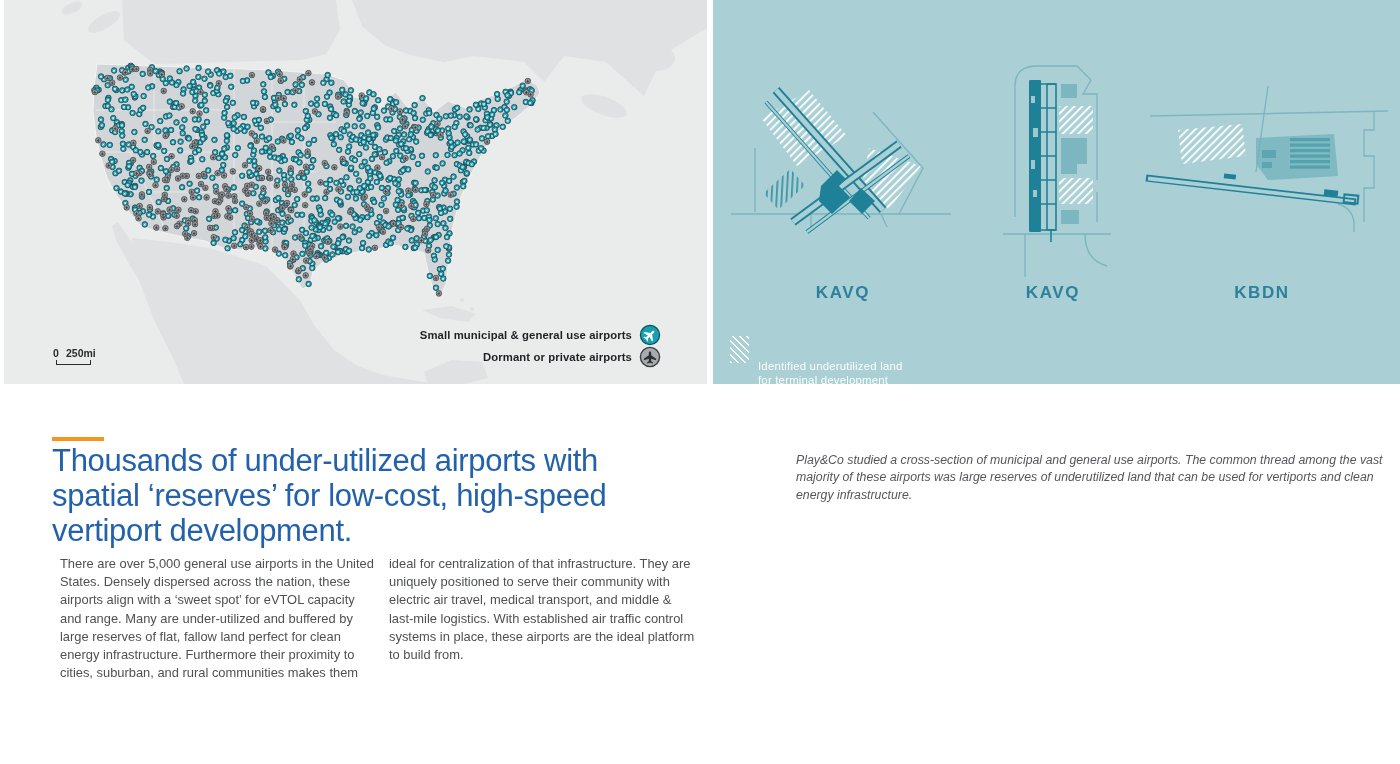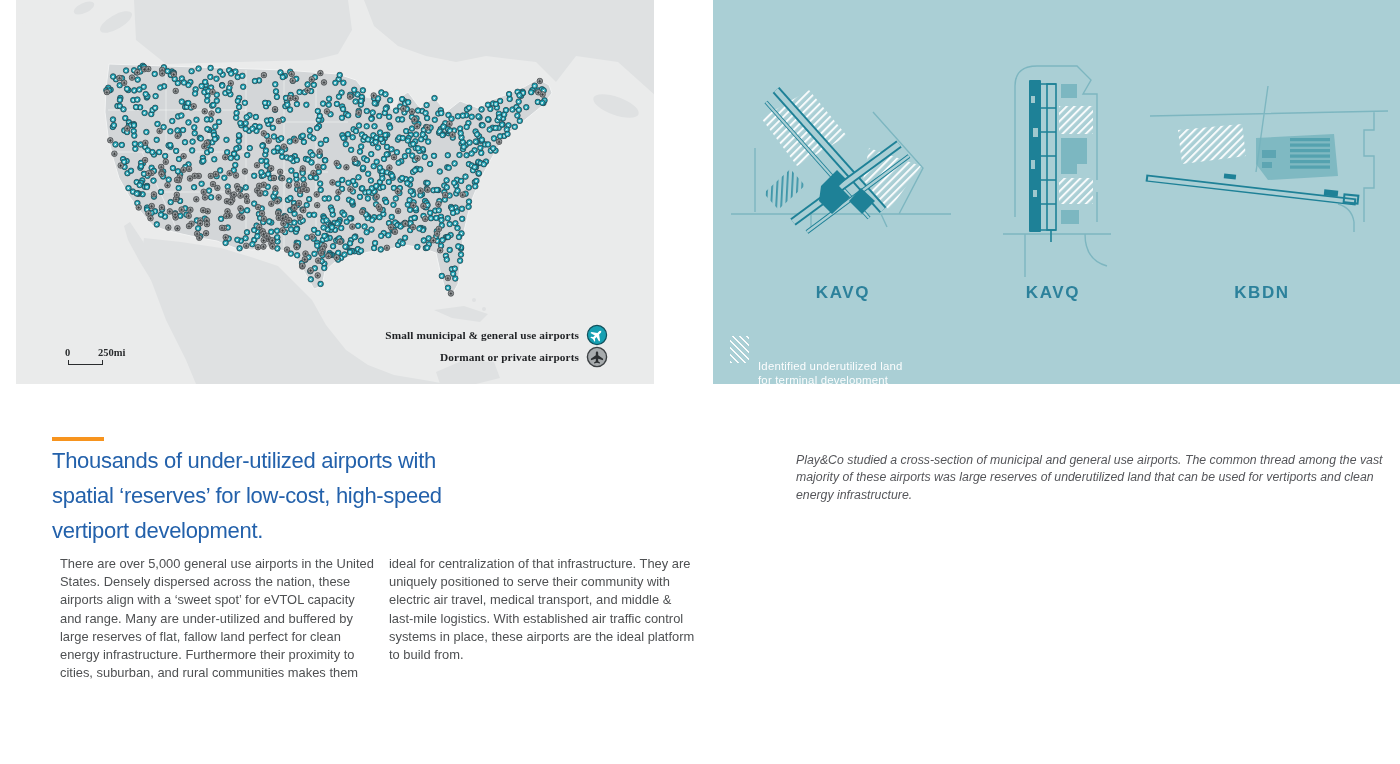--- a/index.html
+++ b/index.html
@@ -1,21 +1,21 @@
 <!DOCTYPE html>
 <html style="--c-accent-orange: #f7941e; --c-headline-blue: #2361ab; --c-body-text: #4e5052; --c-panel-teal-bg: #aacfd5; --c-diagram-teal: #1e8197; --c-diagram-teal-mid: #74b3bd; --c-diagram-teal-light: #7db6c0; --c-airport-label: #2c819b; --c-map-bg: #eaebeb; --c-map-land: #dfe1e2; --c-map-us: #d3d6d8; --c-dot-teal: #16a0b2; --c-dot-teal-outline: #27424d; --c-dot-gray: #95999b; --c-dot-gray-outline: #43474a; --c-legend-text: #1f2124;"><head>
 <meta charset="utf-8">
 <style>
   html,body{margin:0;padding:0;}
   body{font-family:"Liberation Sans","DejaVu Sans",sans-serif;background:#fff;}
   .page{position:relative;width:1400px;height:764px;background:#fff;overflow:hidden;}
 
   
   .panel{position:absolute;top:0;height:384px;overflow:hidden;}
-  .panel-map{left:16px;width:638px;background:var(--c-map-bg);font-family:Liberation Serif, serif;}
+  .panel-map{left:4px;width:703px;background:var(--c-map-bg);}
   .panel-airports{left:713px;width:753px;background:var(--c-panel-teal-bg);}
 
   
   .map-legend-row{position:absolute;display:flex;align-items:center;gap:7px;}
   .map-legend-label{font-size:11.3px;font-weight:700;color:var(--c-legend-text);letter-spacing:.1px;}
   .legend-icon{display:block;}
 
   
   .scale-label{position:absolute;font-size:10.5px;font-weight:700;color:#2a2c2e;}
   .scale-bracket{position:absolute;width:33px;height:4px;border-left:1.5px solid #2a2c2e;border-right:1.5px solid #2a2c2e;border-bottom:1.5px solid #2a2c2e;}
@@ -37,21 +37,21 @@
   .map-us{fill:var(--c-map-us);stroke:#f2f3f3;stroke-width:1;}
   .map-bgfill{fill:var(--c-map-bg);}
   .stateline{stroke:rgba(255,255,255,.55);stroke-width:.8;}
   .dotT-c{fill:var(--c-dot-teal);stroke:var(--c-dot-teal-outline);stroke-width:.9;}
   .dotG-c{fill:var(--c-dot-gray);stroke:var(--c-dot-gray-outline);stroke-width:.9;}
   .li-teal{fill:var(--c-dot-teal);stroke:#10505c;stroke-width:1.2;}
   .li-gray{fill:#a7abad;stroke:#3c4043;stroke-width:1.4;}
 
   
   .accent-bar{position:absolute;left:52px;top:437px;width:52px;height:4px;background:var(--c-accent-orange);}
-  .headline{position:absolute;left:52px;top:443px;margin:0;font-size:22px;line-height:35px;font-weight:500;
+  .headline{position:absolute;left:52px;top:443px;margin:0;font-size:31px;line-height:35px;font-weight:500;
             color:var(--c-headline-blue);letter-spacing:-.3px;white-space:pre-line;}
   .caption{position:absolute;left:788px;top:444px;margin:8px;font-size:12.3px;line-height:17.3px;font-style:italic;
            color:#55565a;white-space:pre-line;}
   .body-col{position:absolute;top:555px;margin:0;font-size:12.9px;line-height:18.2px;color:var(--c-body-text);white-space:pre-line;}
   .col1{left:60px;} .col2{left:389px;}
 </style>
 </head>
 <body>
 
 <div class="page">
@@ -1359,21 +1359,21 @@
     <div class="map-legend-row" style="top:346px;right:46px;">
       <span class="map-legend-label">Dormant or private airports</span>
       <svg class="legend-icon" width="22" height="22" viewBox="-11 -11 22 22">
         <circle r="9.6" class="li-gray"></circle>
         <path d="M0,-3.2 L0.62,-2.4 L0.62,-0.95 L3.2,0.95 L3.2,1.65 L0.62,0.95 L0.62,2.2 L1.55,2.9 L1.55,3.4 L0,3.0 L-1.55,3.4 L-1.55,2.9 L-0.62,2.2 L-0.62,0.95 L-3.2,1.65 L-3.2,0.95 L-0.62,-0.95 L-0.62,-2.4 Z" fill="#2c2f31" transform="scale(1.9)"></path>
       </svg>
     </div>
 
     
     <span class="scale-label" style="left:49px;top:347px;">0</span>
-    <span class="scale-label" style="left:62px;top:347px;margin-left:20px;">250mi</span>
+    <span class="scale-label" style="left:62px;top:347px;">250mi</span>
     <div class="scale-bracket" style="left:52px;top:360px;"></div>
   </section>
 
   <section class="panel panel-airports">
     <svg width="687" height="384" viewBox="0 0 687 384">
       <defs>
         <pattern id="hatchW" width="5.5" height="5.5" patternUnits="userSpaceOnUse" patternTransform="rotate(45)">
           <rect width="2" height="5.5" fill="rgba(255,255,255,0.92)"></rect>
         </pattern>
         <pattern id="hatchT" width="5" height="5" patternUnits="userSpaceOnUse" patternTransform="rotate(45)">

